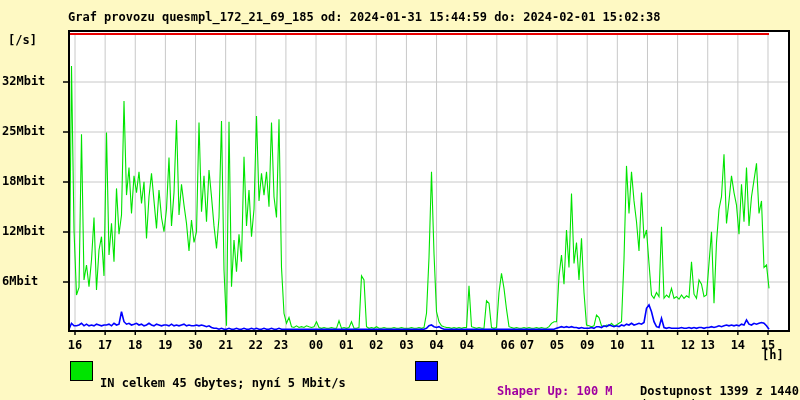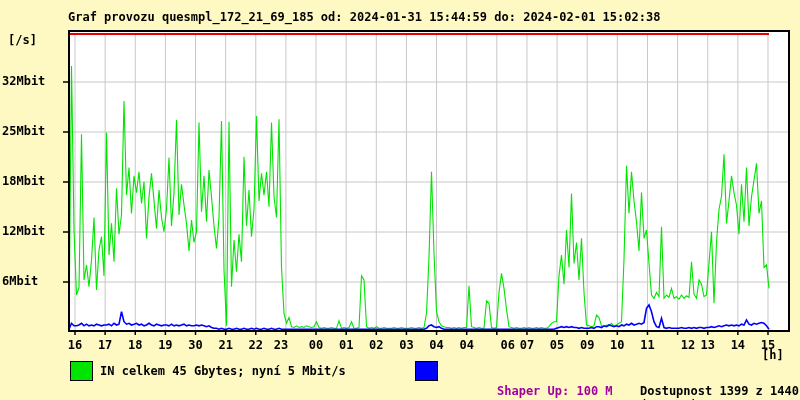--- a/index.html
+++ b/index.html
@@ -10,21 +10,21 @@
     font-size:12px; font-weight:bold; color:#000;
   }
   .abs{position:absolute; white-space:nowrap;}
   .title{left:68px; top:10px; letter-spacing:0;}
   .unit-y{left:8px; top:33px;}
   .unit-x{left:762px; top:348px;}
   svg.chart{position:absolute; left:0; top:0;}
   .tick-label-x{position:absolute; top:338px; transform:translateX(-50%); white-space:nowrap;}
   .tick-label-y{position:absolute; width:60px; text-align:left; white-space:nowrap;}
   .legend-swatch{position:absolute; top:361px; width:21px; height:18px; border:1px solid #000;}
-  .legend-label{position:absolute; top:364px;}
+  .legend-label{position:absolute; top:376px;}
   .status-item{position:absolute; top:384px;}
 </style>
 </head>
 <body>
 
 <div class="screen">
 
   <div class="abs title">Graf provozu quesmpl_172_21_69_185 od: 2024-01-31 15:44:59 do: 2024-02-01 15:02:38</div>
   <div class="abs unit-y">[/s]</div>
 

